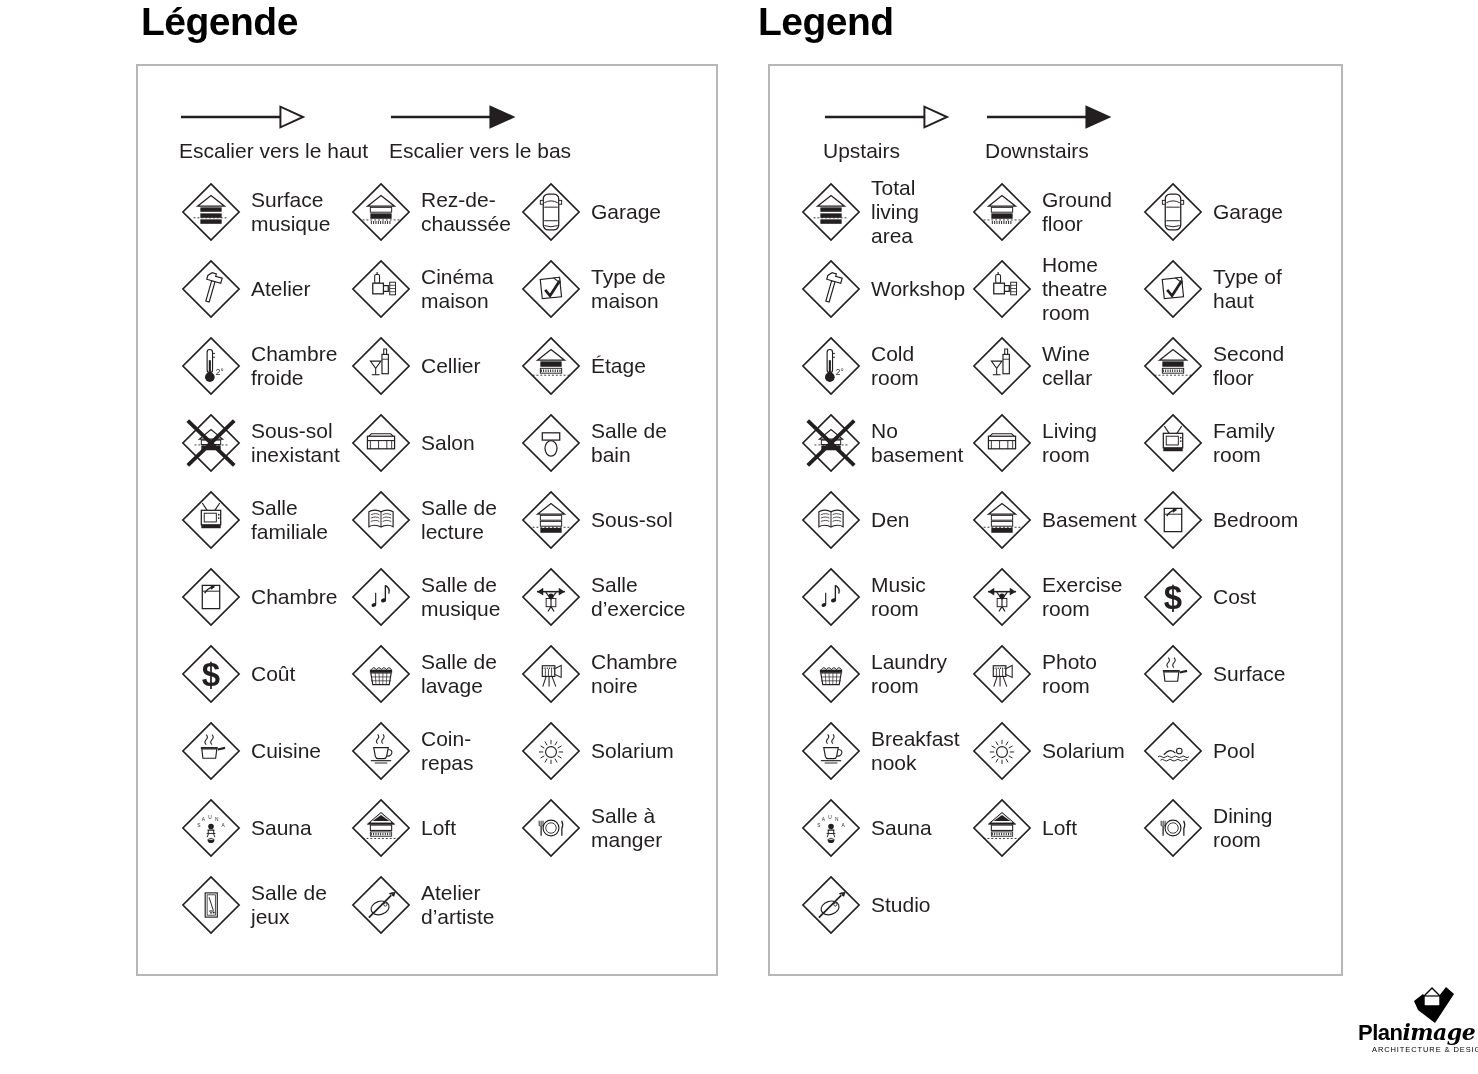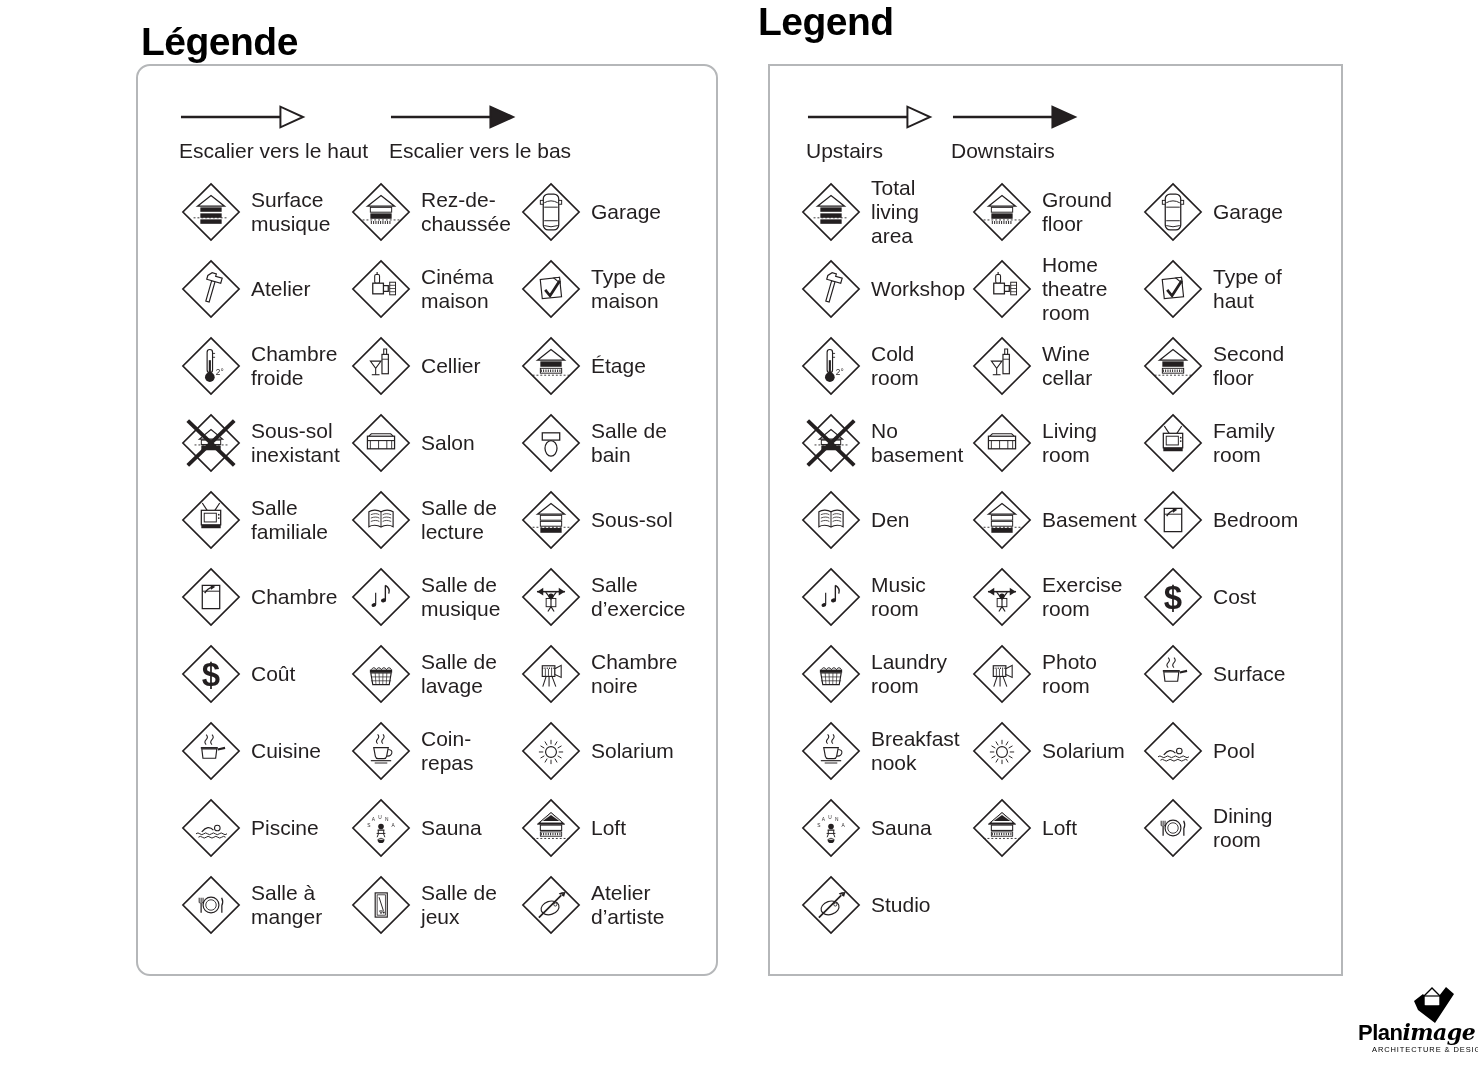--- a/index.html
+++ b/index.html
@@ -3,34 +3,34 @@
 <meta charset="utf-8">
 <style>
   html,body{margin:0;padding:0;}
   body{
     width:1478px;height:1074px;position:relative;background:#ffffff;
     font-family:"Liberation Sans", sans-serif;color:#231f20;overflow:hidden;
   }
   .panel-title{
     position:absolute;top:0px;font-size:39px;font-weight:bold;letter-spacing:-0.5px;color:#000;
   }
-  .title-fr{left:141px;margin-top:20px;}
+  .title-fr{left:141px;}
   .title-en{left:758px;}
   .panel{
     position:absolute;top:64px;height:912px;background:#fff;
     border:2px solid #b5b7b9;box-sizing:border-box;
   }
-  .panel-fr{left:136px;width:582px;border-radius:14px;}
+  .panel-fr{left:136px;width:582px;}
   .panel-en{left:768px;width:575px;}
   .arrows-row{display:flex;margin-top:36px;}
   .panel-fr .arrows-row{margin-left:41px;}
   .panel-en .arrows-row{margin-left:36px;}
   .arrow-unit{display:flex;flex-direction:column;}
   .panel-fr .arrow-unit{width:210px;}
-  .panel-en .arrow-unit{width:145px;}
+  .panel-en .arrow-unit{width:145px;margin-left:17px;}
   .arrow-svg{width:128px;height:30px;display:block;}
   .arrow-svg line{stroke:#231f20;stroke-width:2.6;}
   .arrow-svg .head{stroke:#231f20;stroke-width:2;fill:#fff;}
   .arrow-svg .head.filled{fill:#231f20;}
   .arrow-label{font-size:21px;margin-top:7px;white-space:nowrap;}
   .items-grid{display:grid;margin-top:10px;grid-auto-rows:77px;}
   .panel-fr .items-grid{padding-left:42px;grid-template-columns:repeat(3,170px);}
   .panel-en .items-grid{padding-left:30px;grid-template-columns:repeat(3,171px);}
   .legend-item{display:flex;align-items:center;gap:9px;min-width:0;}
   .item-icon{width:62px;height:62px;flex:0 0 62px;}
@@ -529,26 +529,20 @@
 repas</div>
   </div>
       <div class="legend-item">
     <svg class="item-icon" viewBox="0 0 64 64">
           <use href="#sun-rays" xlink:href="#sun-rays"></use>
         </svg>
     <div class="item-label">Solarium</div>
   </div>
       <div class="legend-item">
     <svg class="item-icon" viewBox="0 0 64 64">
-          <use href="#swimmer" xlink:href="#swimmer"></use>
-        </svg>
-    <div class="item-label">Piscine</div>
-  </div>
-      <div class="legend-item">
-    <svg class="item-icon" viewBox="0 0 64 64">
           <use href="#sauna-person" xlink:href="#sauna-person"></use>
         </svg>
     <div class="item-label">Sauna</div>
   </div>
       <div class="legend-item">
     <svg class="item-icon" viewBox="0 0 64 64">
           <use href="#house-loft" xlink:href="#house-loft"></use>
         </svg>
     <div class="item-label">Loft</div>
   </div>

